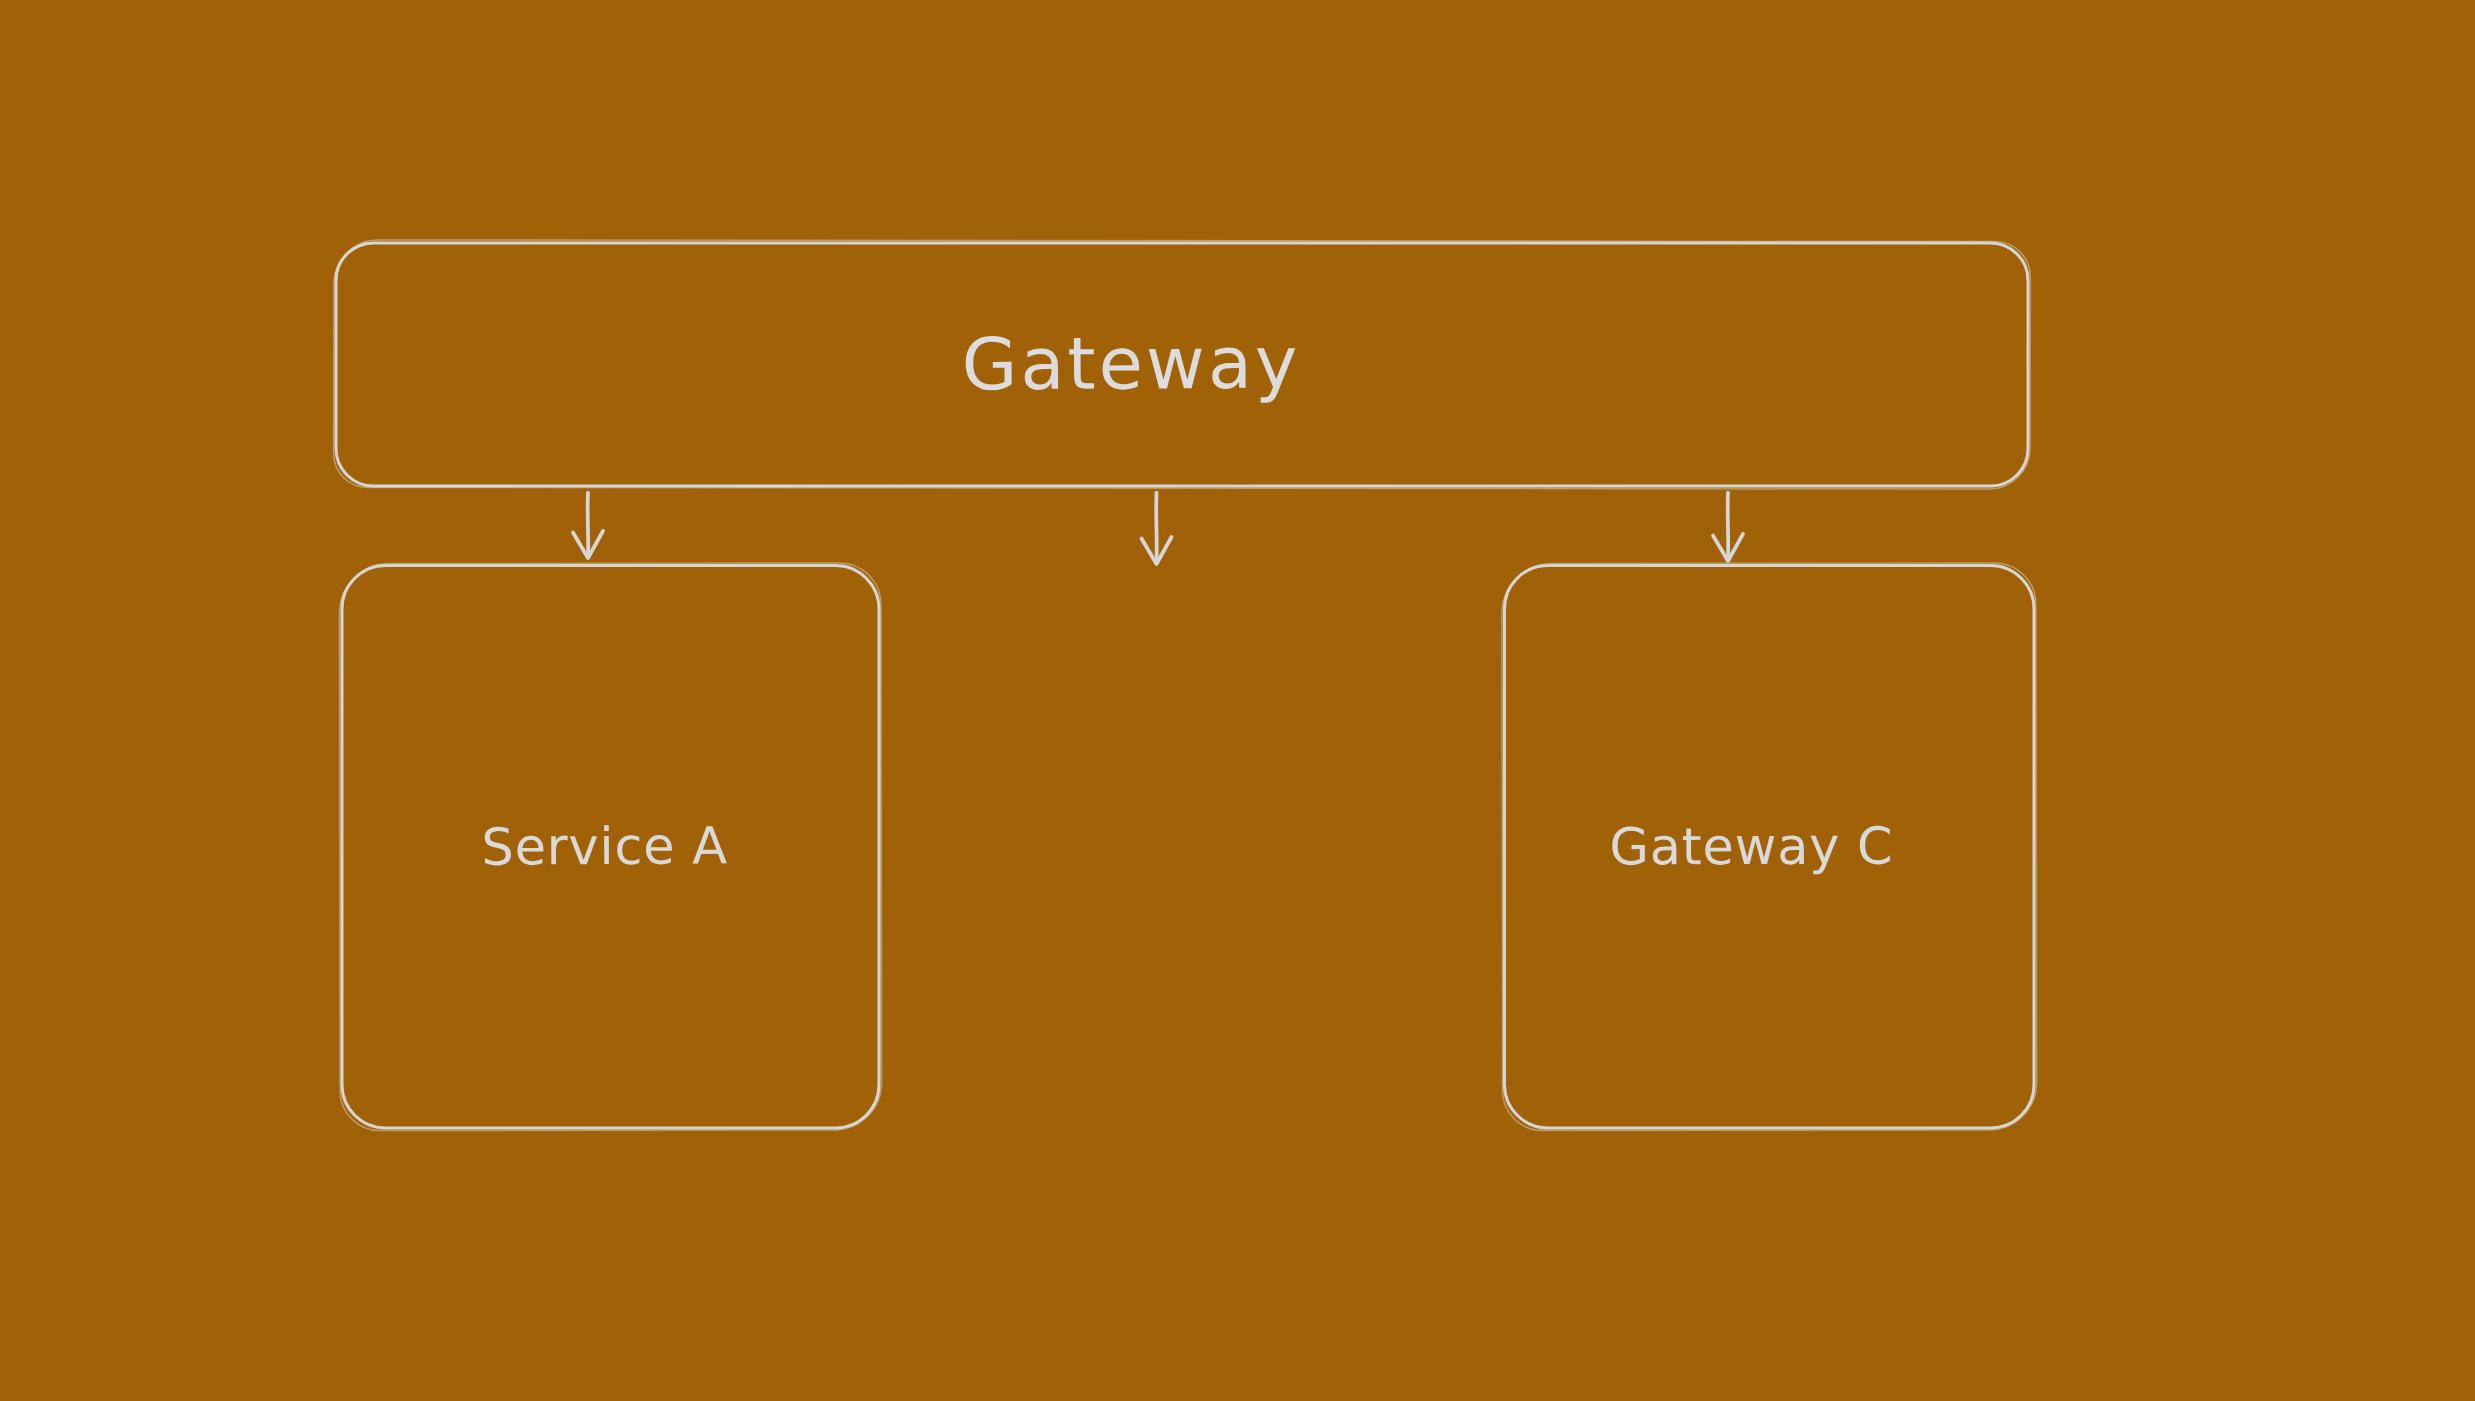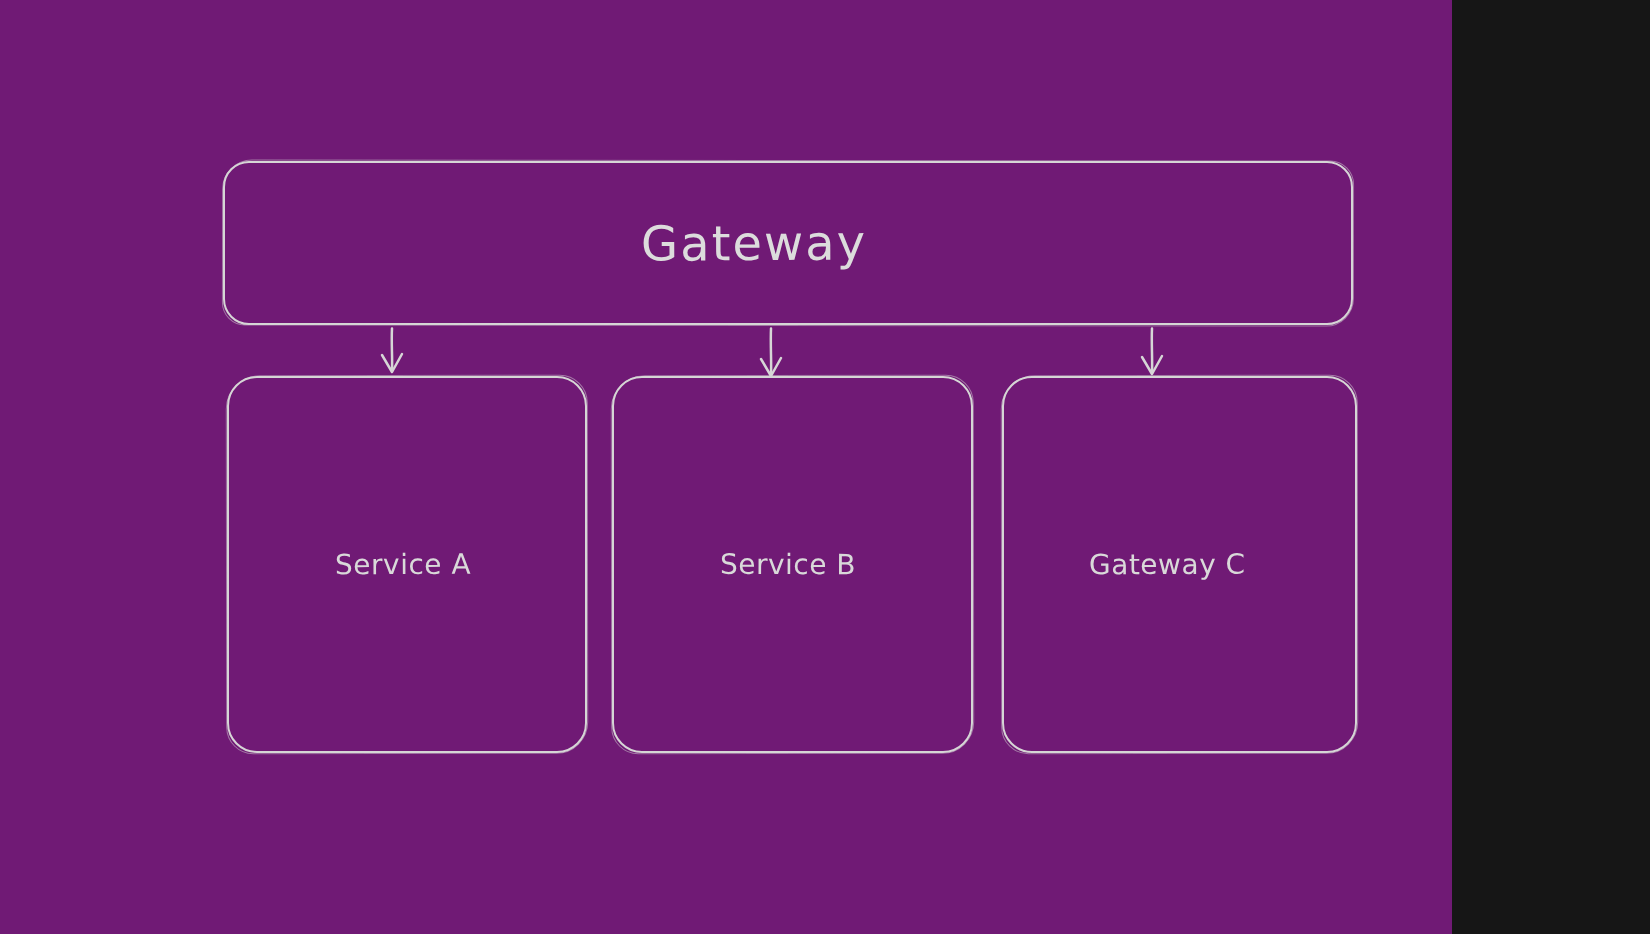--- a/index.html
+++ b/index.html
@@ -3,23 +3,23 @@
 <meta charset="utf-8">
 <style>
   html, body {
     margin: 0;
     padding: 0;
     background: #161616;
     font-family: "DejaVu Sans", "Liberation Sans", sans-serif;
   }
   #canvas {
     position: relative;
-    width: 1452px;
+    width: 1650px;
     height: 934px;
-    background: #701a75;
+    background: #a16207;
     overflow: hidden;
     text-decoration: underline;
   }
   .node {
     position: absolute;
     display: flex;
     align-items: center;
     justify-content: center;
     border: 2.5px solid #d6d6d6;
     background: transparent;
@@ -67,21 +67,21 @@
     white-space: nowrap;
     user-select: none;
   }
   .lbl-gateway {
     font-size: 48px;
     letter-spacing: 2px;
     color: #dcdcdc;
     transform: translateX(-34px) rotate(-0.3deg);
   }
   .lbl-service {
-    font-size: 28px;
+    font-size: 34px;
     letter-spacing: 0.5px;
     color: #d9d9d9;
   }
   .lbl-a { transform: translateX(-4px) rotate(-0.3deg); }
   .lbl-b { transform: translateX(-4px) rotate(0.2deg); }
   .lbl-c { transform: translateX(-12px) rotate(-0.2deg); }
   #arrow-layer {
     position: absolute;
     left: 0; top: 0;
     width: 1650px; height: 934px;
@@ -100,23 +100,20 @@
 <div id="canvas">
 
   <div class="node" id="node-gateway">
     <span class="node-label lbl-gateway">Gateway</span>
   </div>
 
   <div class="node" id="node-service-a">
     <span class="node-label lbl-service lbl-a">Service A</span>
   </div>
 
-  <div class="node" id="node-service-b">
-    <span class="node-label lbl-service lbl-b">Service B</span>
-  </div>
 
   <div class="node" id="node-service-c">
     <span class="node-label lbl-service lbl-c">Gateway C</span>
   </div>
 
   <svg id="arrow-layer" viewBox="0 0 1650 934" xmlns="http://www.w3.org/2000/svg">
     <g>
       <path d="M392 328.5 C391.2 343 392.6 358 392 371"></path>
       <path d="M382 355 L392 372 L402 354"></path>
     </g>

